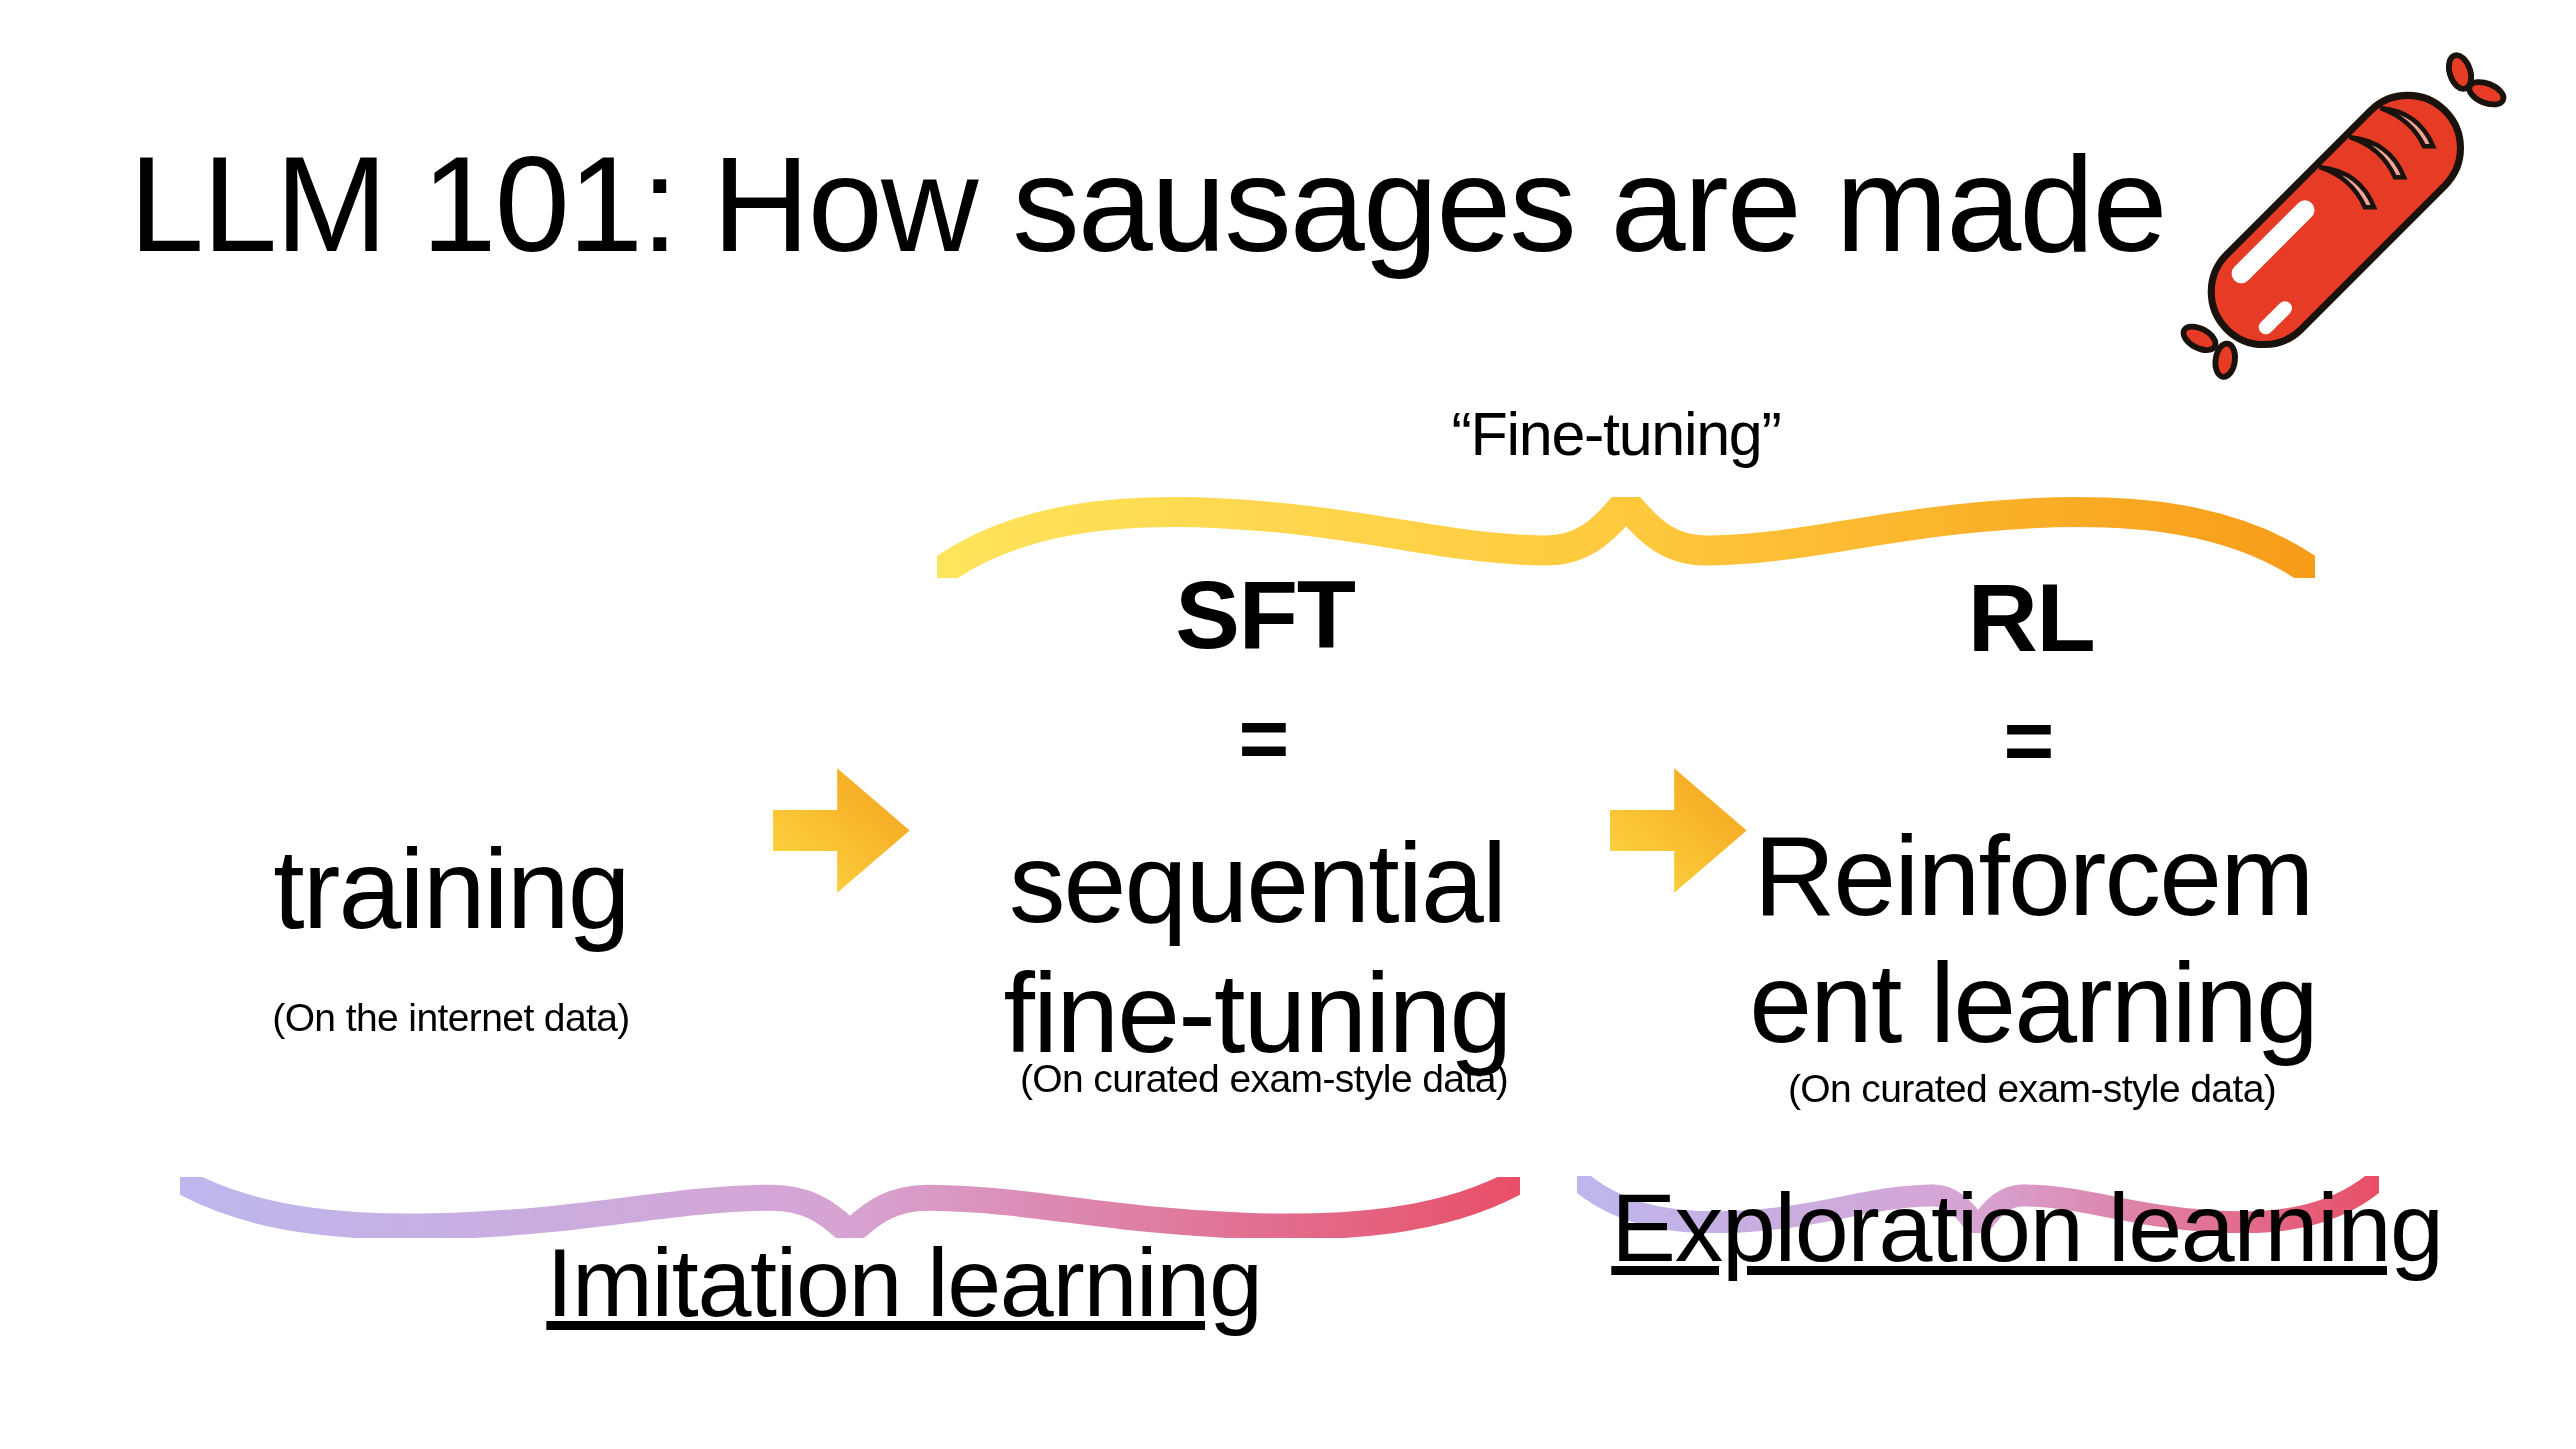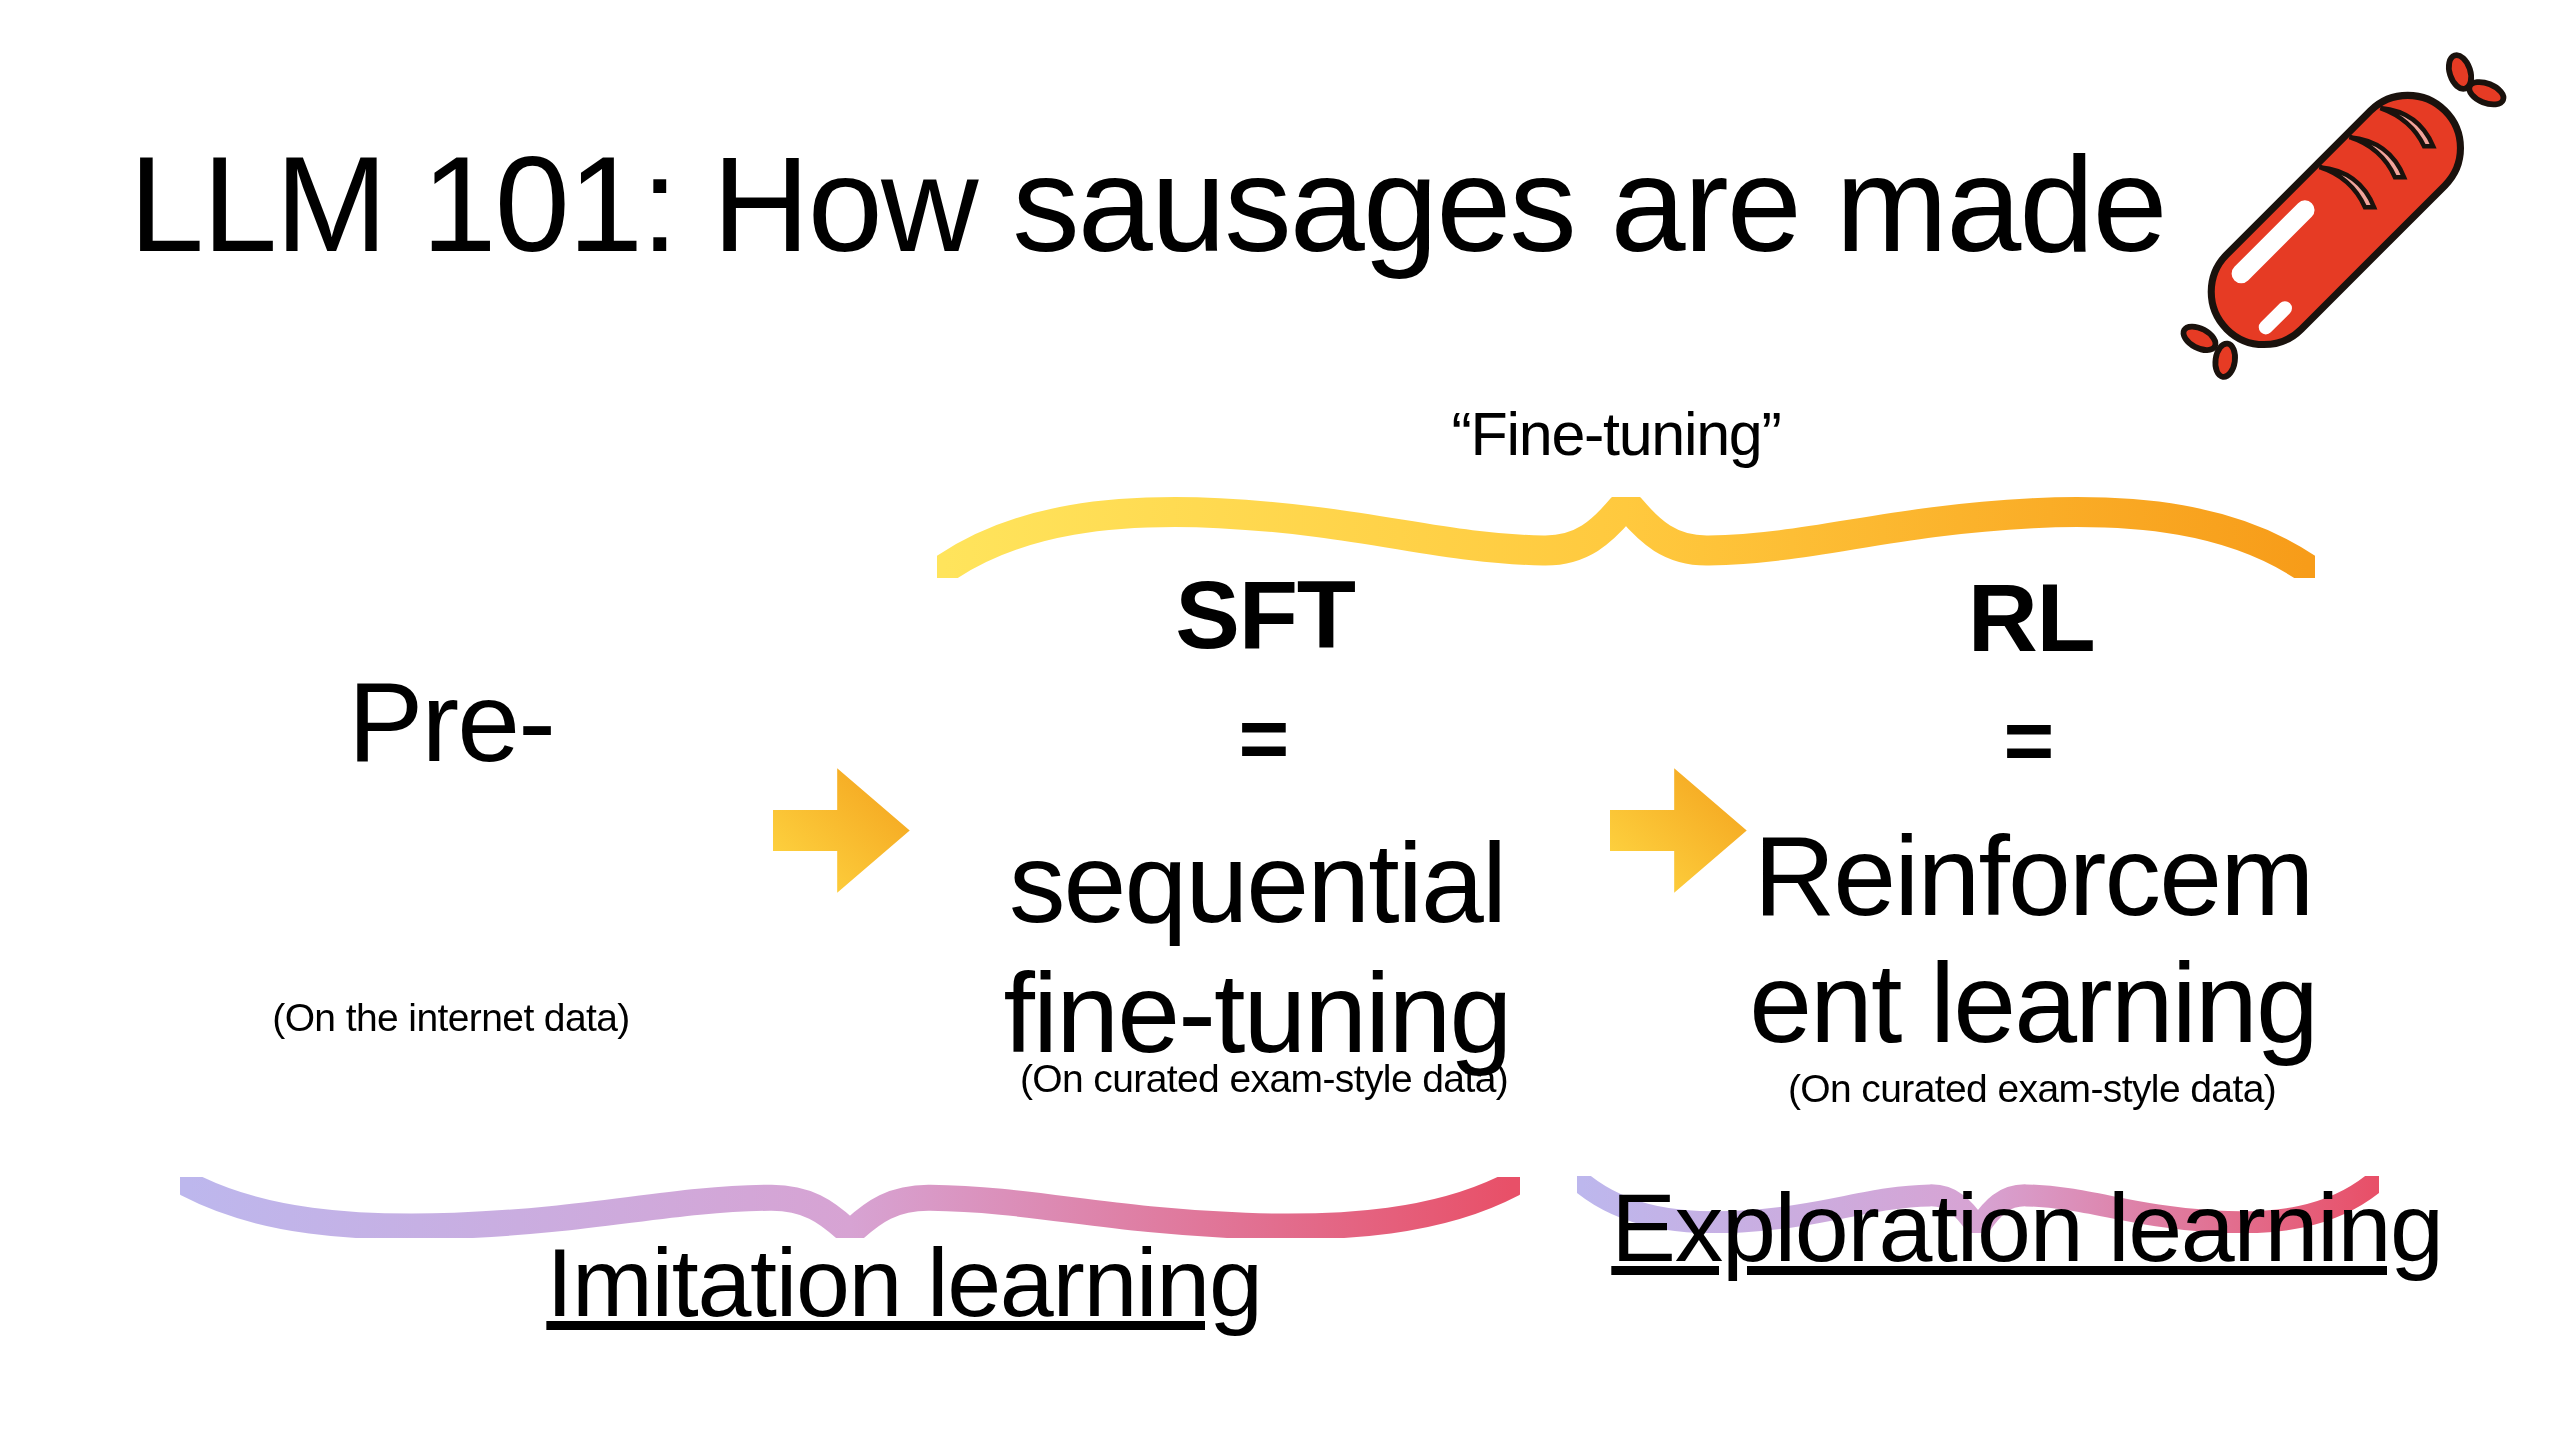--- a/index.html
+++ b/index.html
@@ -72,21 +72,21 @@
   <div class="t cx coltext" style="left:1257px;top:827px">sequential</div>
   <div class="t cx coltext" style="left:1257px;top:957px">fine-tuning</div>
   <div class="t cx caption" style="left:1264px;top:1059px">(On curated exam-style data)</div>
 
   <div class="t cx abbr" style="left:2031px;top:569px">RL</div>
   <div class="t cx eq" style="left:2029px;top:696px">=</div>
   <div class="t cx coltext" style="left:2033px;top:947px">ent learning</div>
   <div class="t cx coltext" style="left:2033px;top:820px">Reinforcem</div>
   <div class="t cx caption" style="left:2032px;top:1069px">(On curated exam-style data)</div>
 
-  <div class="t cx coltext" style="left:451px;top:666px">Pre-</div>
+  <div class="t cx coltext" style="left:451px;top:833px">training</div>
   <div class="t cx caption" style="left:451px;top:998px">(On the internet data)</div>
 
   <svg class="abs" style="left:773px;top:763px" width="138" height="135" viewBox="0 0 215 210">
     <polygon points="0,73 100,73 100,8 213,105 100,202 100,137 0,137" fill="url(#gradArrow)"></polygon>
   </svg>
   <svg class="abs" style="left:1610px;top:763px" width="138" height="135" viewBox="0 0 215 210">
     <polygon points="0,73 100,73 100,8 213,105 100,202 100,137 0,137" fill="url(#gradArrow)"></polygon>
   </svg>
 
   <svg class="abs" style="left:180px;top:1177px" width="1340" height="61" viewBox="0 0 1000 100" preserveAspectRatio="none">

